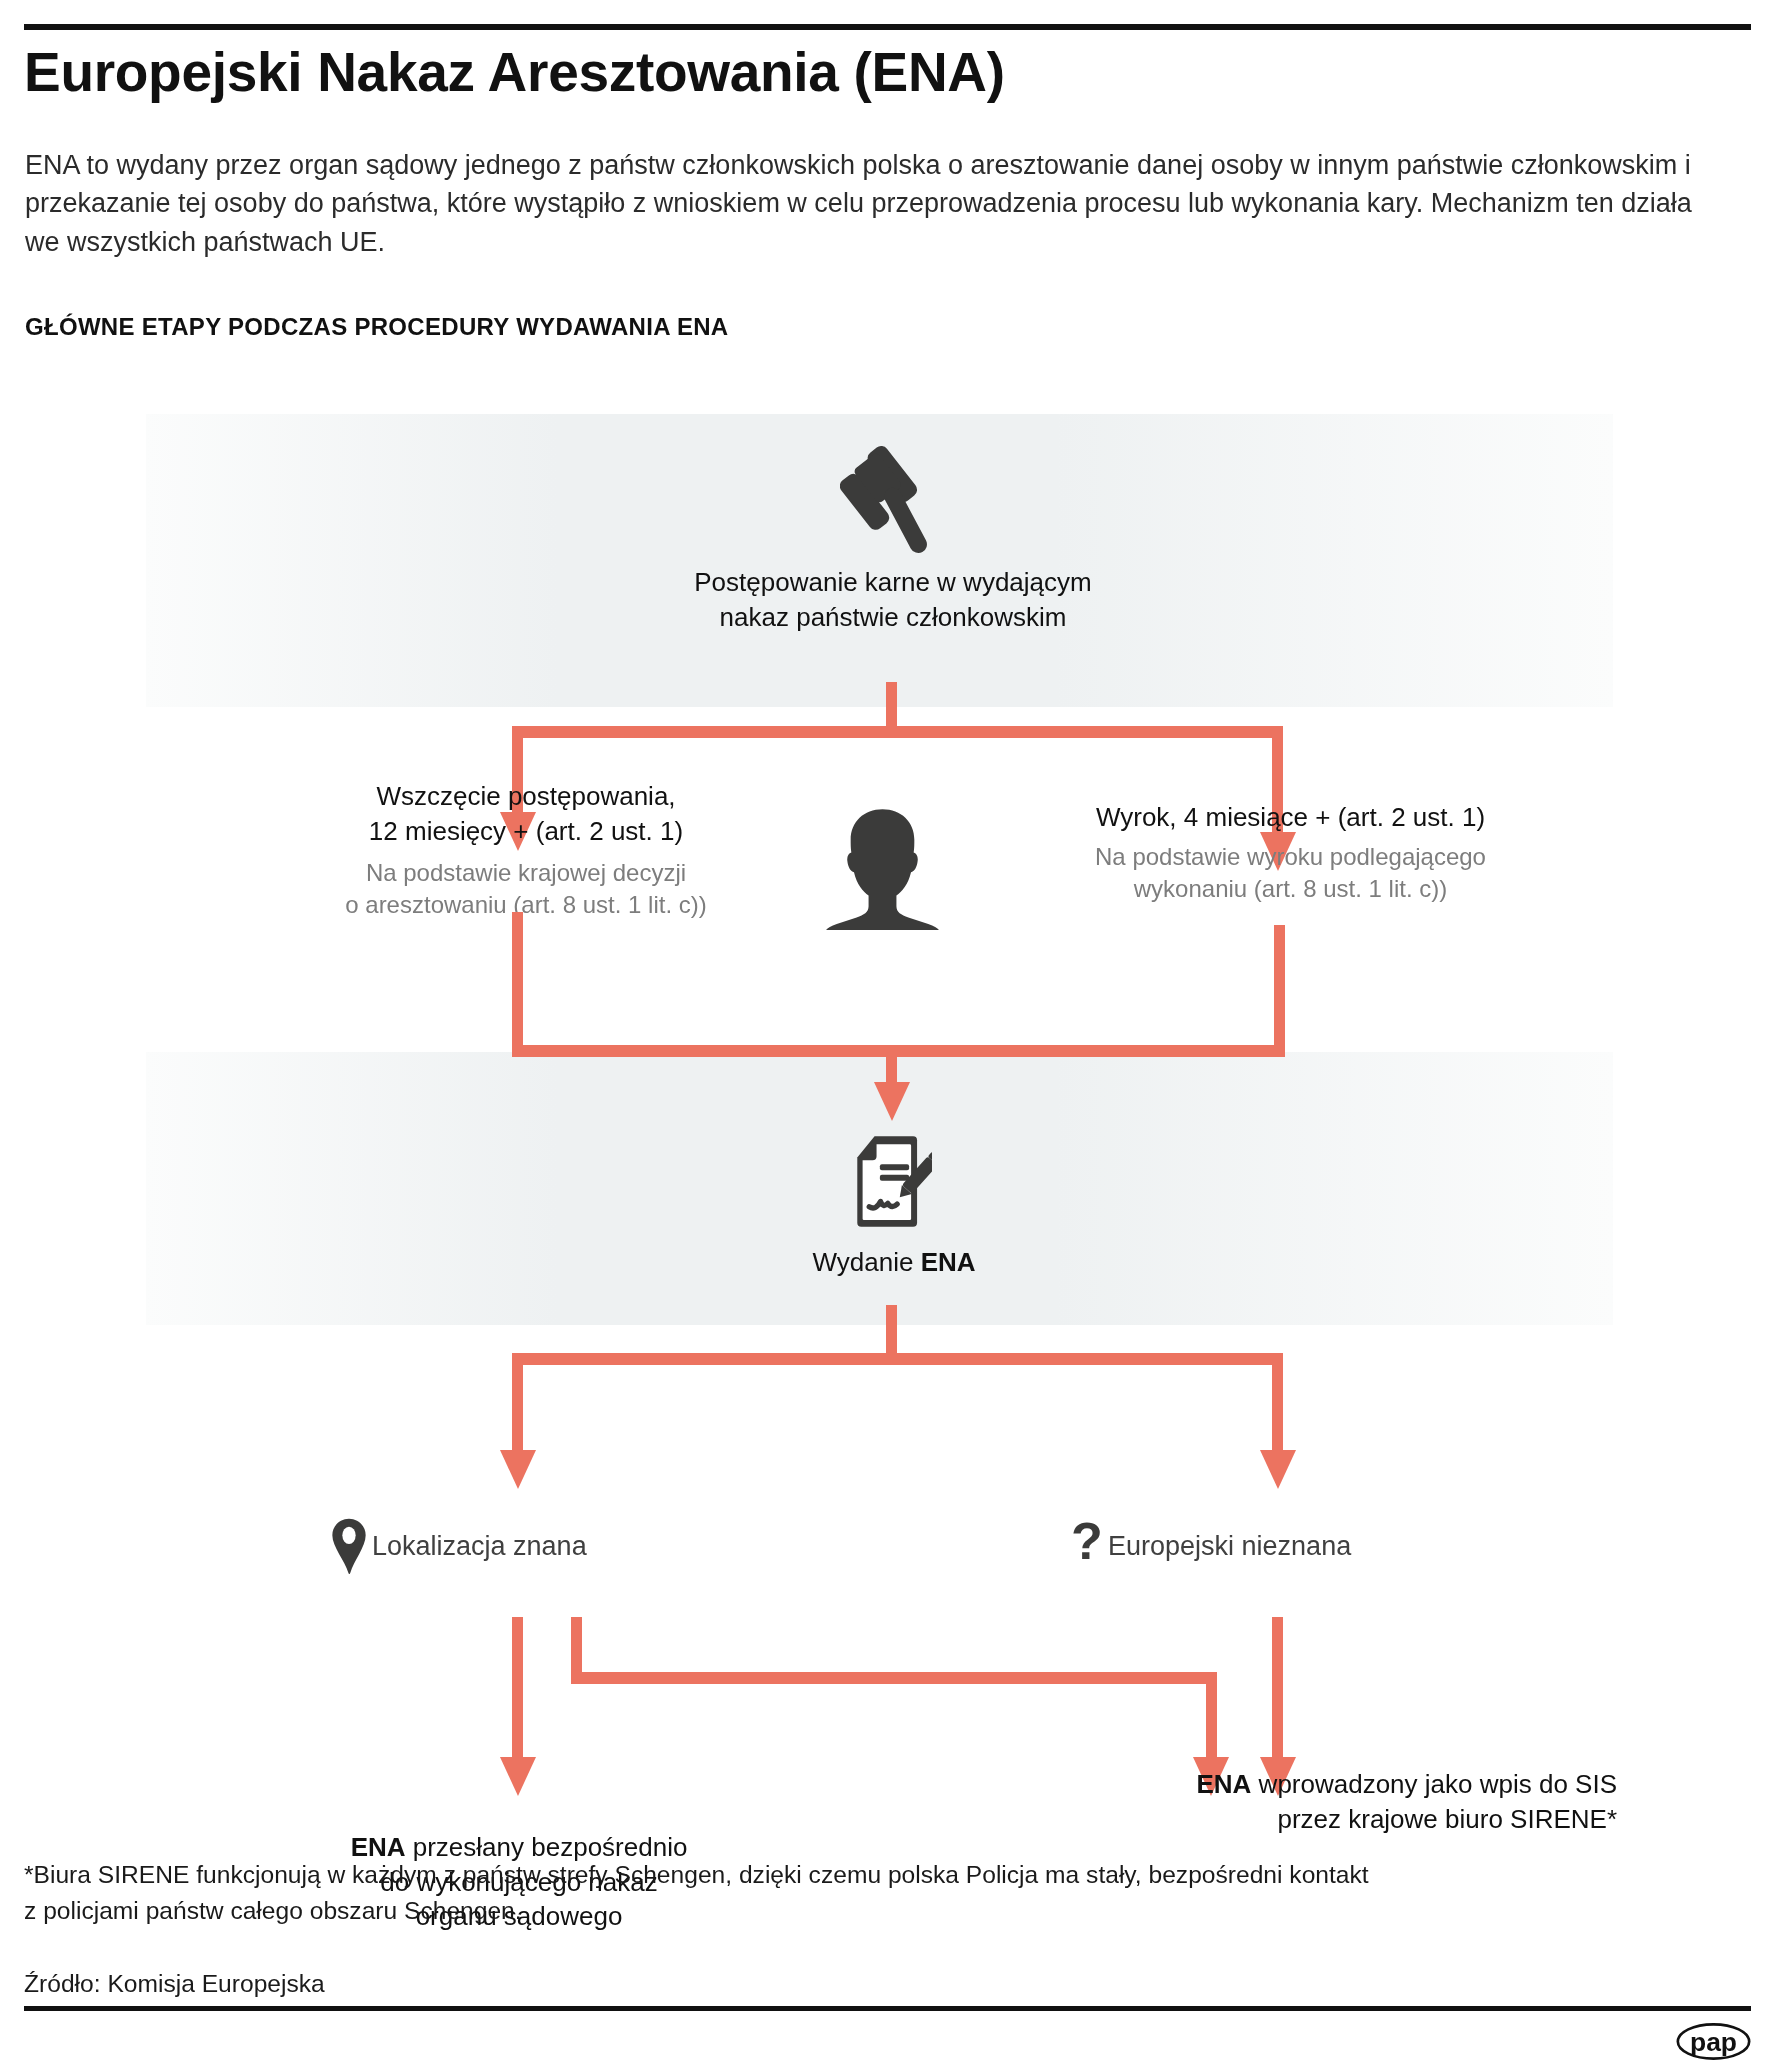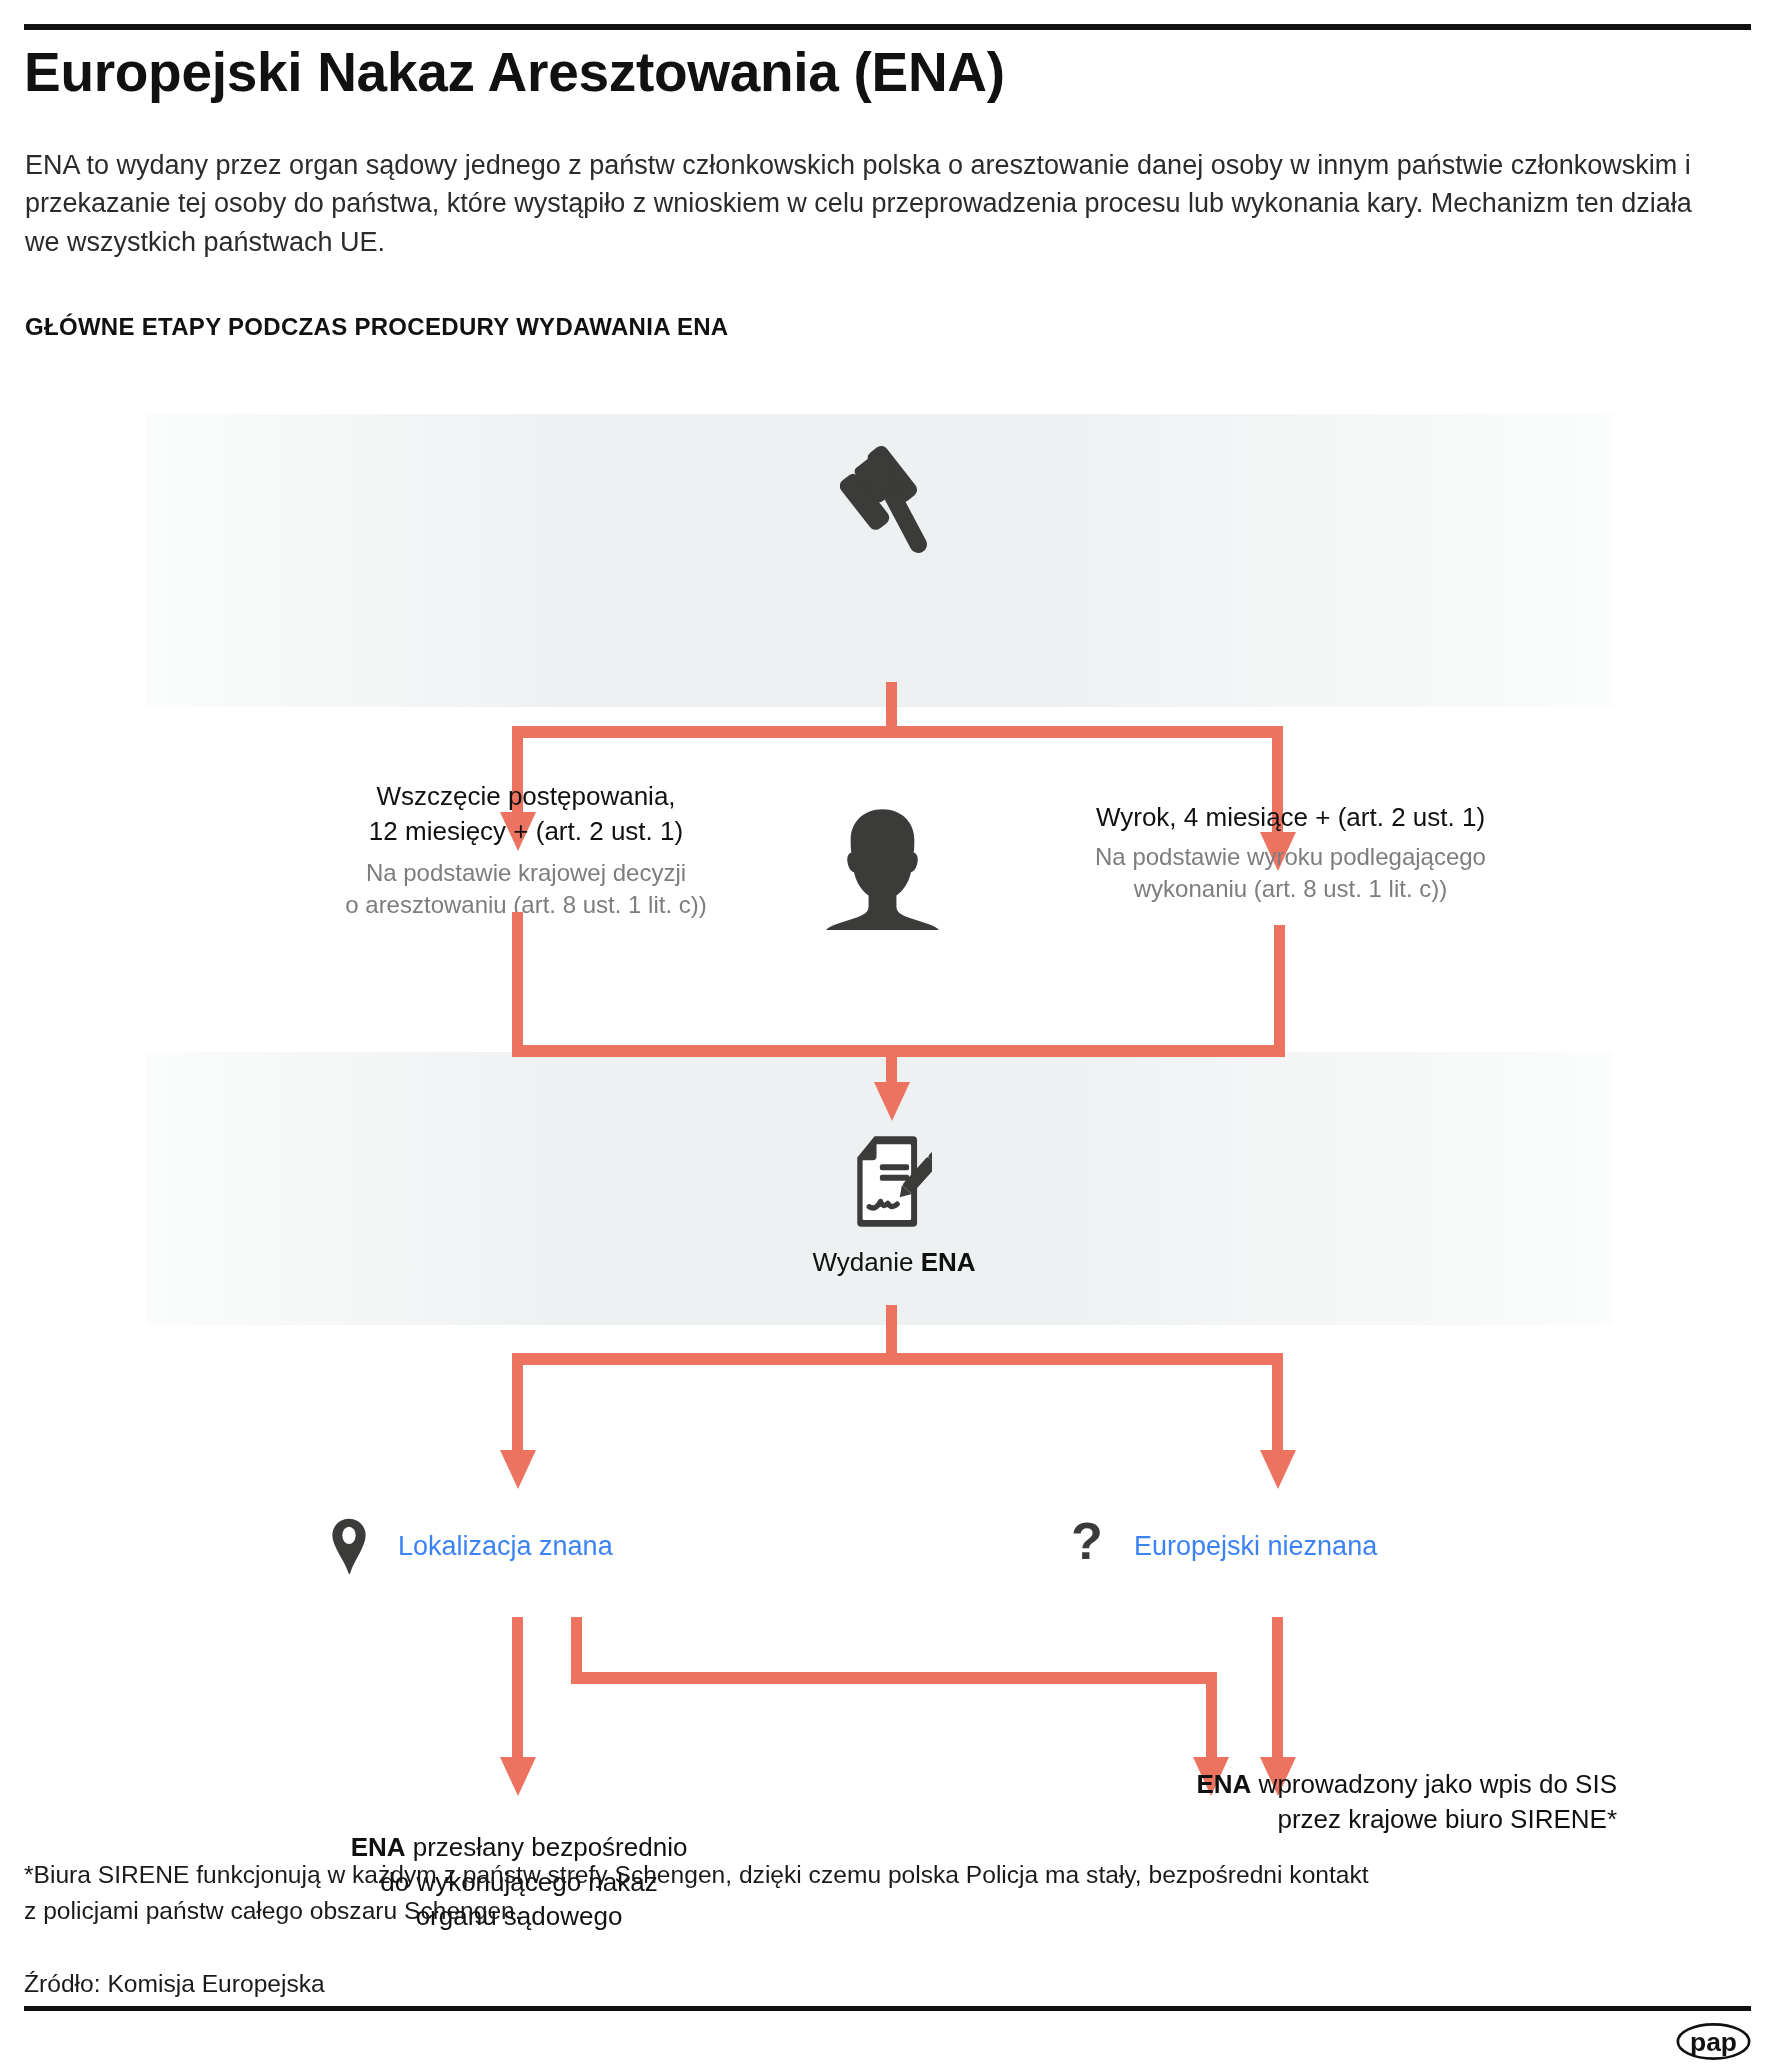--- a/index.html
+++ b/index.html
@@ -107,23 +107,23 @@
   }
   .node .main b, .node .sub b { font-weight: 700; color: #111111; }
 
   .icon { position: absolute; }
 
   
   .rowlabel {
     position: absolute;
     display: flex;
     align-items: center;
-    gap: 31px;
+    gap: 5px;
     font-size: 27px;
-    color: #3b82f6;
+    color: #404040;
   }
 
   
   .footnote {
     position: absolute;
     left: 24px; top: 1857px;
     width: 1690px;
     font-size: 24.6px;
     line-height: 1.45;
     color: #1a1a1a;
@@ -169,20 +169,24 @@
       <svg viewBox="0 0 160 170" width="106" height="113" aria-hidden="true">
         <g fill="#3b3b3a">
           <rect x="62" y="-4" width="34" height="92" rx="11" transform="rotate(-38 79 42)"></rect>
           <rect x="20" y="38" width="34" height="92" rx="11" transform="rotate(-38 37 84)"></rect>
           <rect x="34" y="16" width="46" height="64" rx="7" transform="rotate(-38 57 48)"></rect>
           <rect x="86" y="58" width="26" height="108" rx="13" transform="rotate(-28 99 112)"></rect>
         </g>
       </svg>
     </div>
 
+    <div class="node" style="left:555px; top:172px; width:676px;">
+      <div class="main">Postępowanie karne w wydającym</div>
+      <div class="main">nakaz państwie członkowskim</div>
+    </div>
 
     <div class="conn v" style="left:886px; top:289px; height:48px;"></div>
     <div class="conn h" style="left:512px; top:333px; width:771px;"></div>
     <div class="conn v" style="left:512px; top:333px; height:90px;"></div>
     <div class="arrowhead" style="left:500px; top:419px;"></div>
     <div class="conn v" style="left:1272px; top:333px; height:111px;"></div>
     <div class="arrowhead" style="left:1260px; top:439px;"></div>
 
     <div class="node" style="left:220px; top:386px; width:612px;">
       <div class="main">Wszczęcie postępowania,</div>

